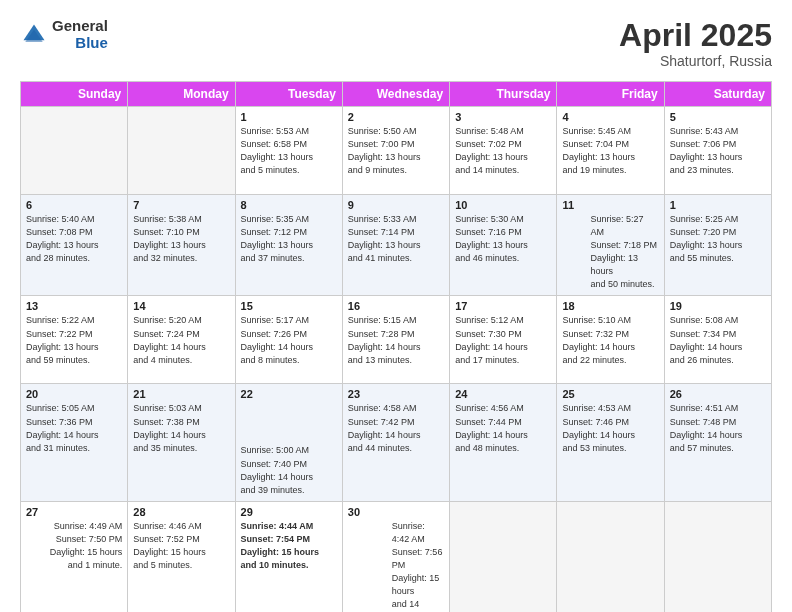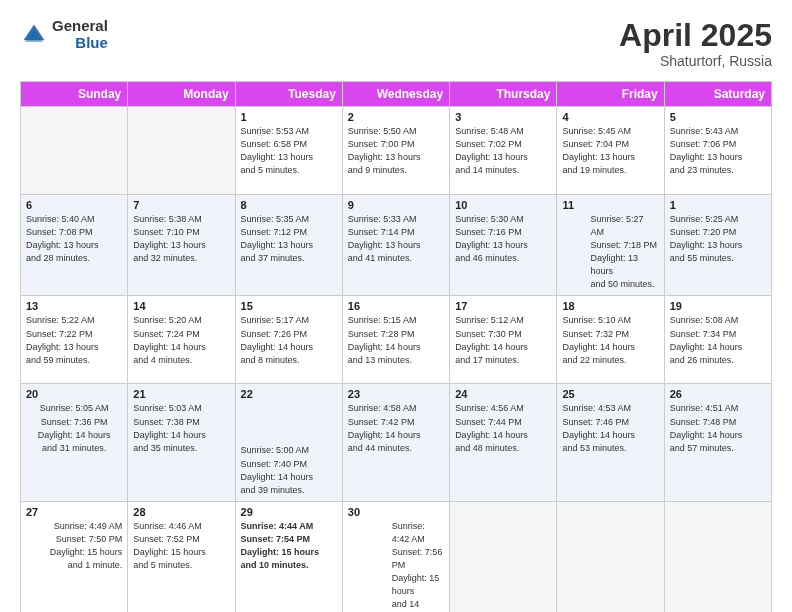--- a/index.html
+++ b/index.html
@@ -282,21 +282,21 @@
             <span class="day-num">19</span>
             <div class="day-info" style="white-space: pre-line;">Sunrise: 5:08 AM
 Sunset: 7:34 PM
 Daylight: 14 hours
 and 26 minutes.</div>
           </td>
         </tr>
         <tr class="row-blue">
           <td>
             <span class="day-num">20</span>
-            <div class="day-info" style="white-space: pre-line; text-align: center;">Sunrise: 5:05 AM
+            <div class="day-info" style="white-space: pre-line;">Sunrise: 5:05 AM
 Sunset: 7:36 PM
 Daylight: 14 hours
 and 31 minutes.</div>
           </td>
           <td>
             <span class="day-num">21</span>
             <div class="day-info" style="white-space: pre-line;">Sunrise: 5:03 AM
 Sunset: 7:38 PM
 Daylight: 14 hours
 and 35 minutes.</div>

